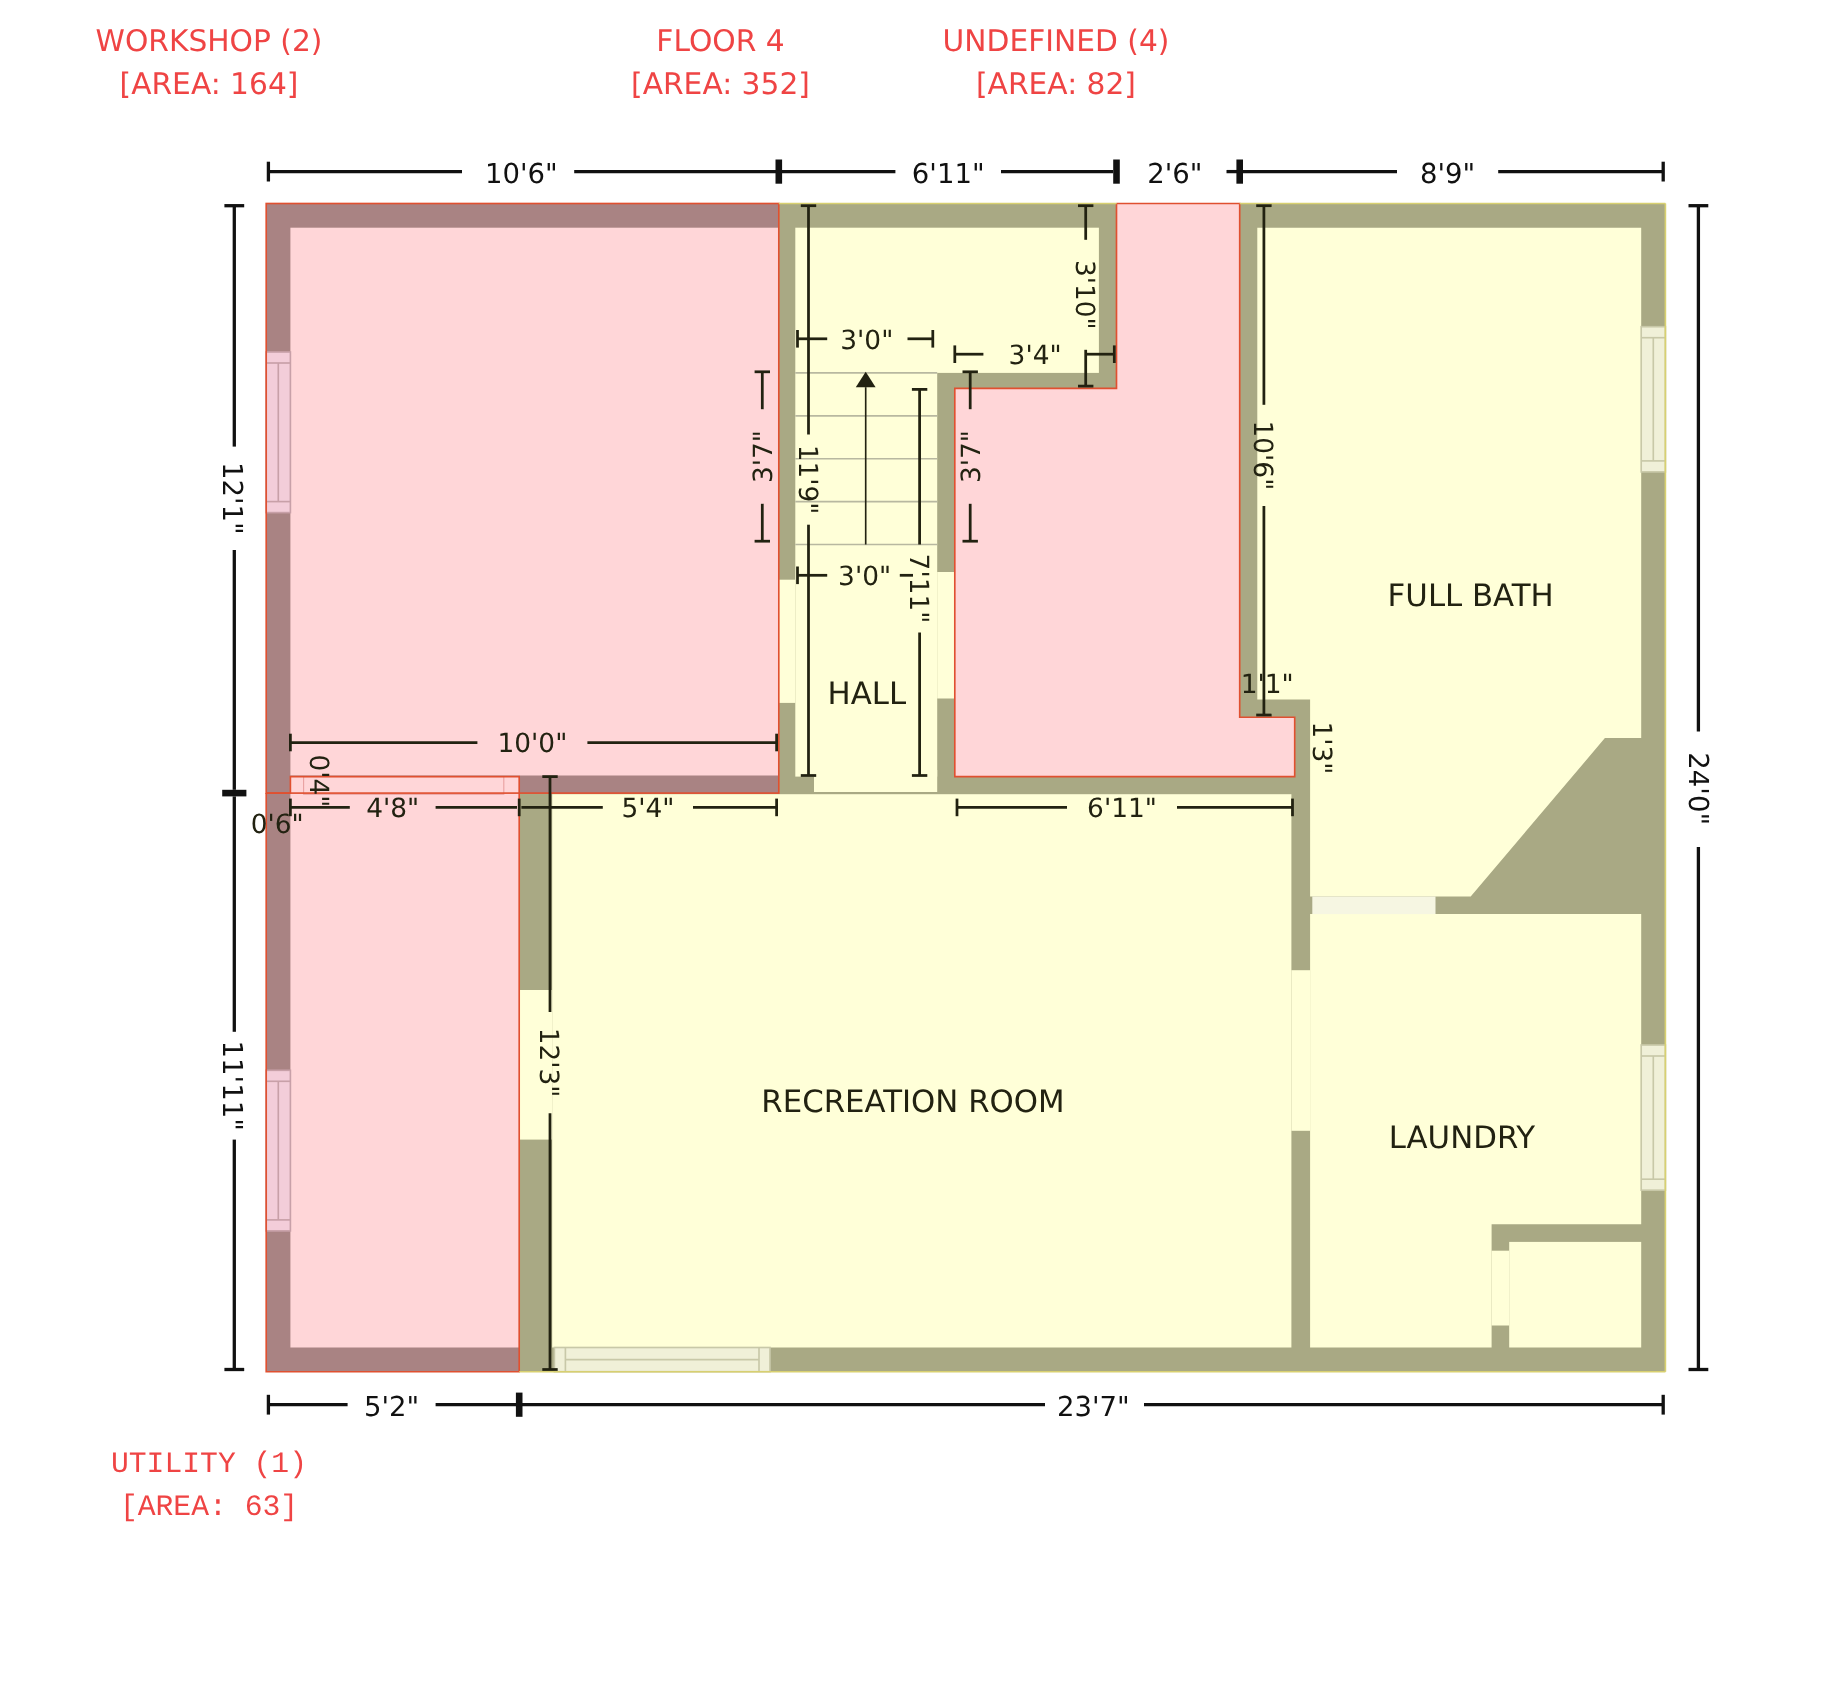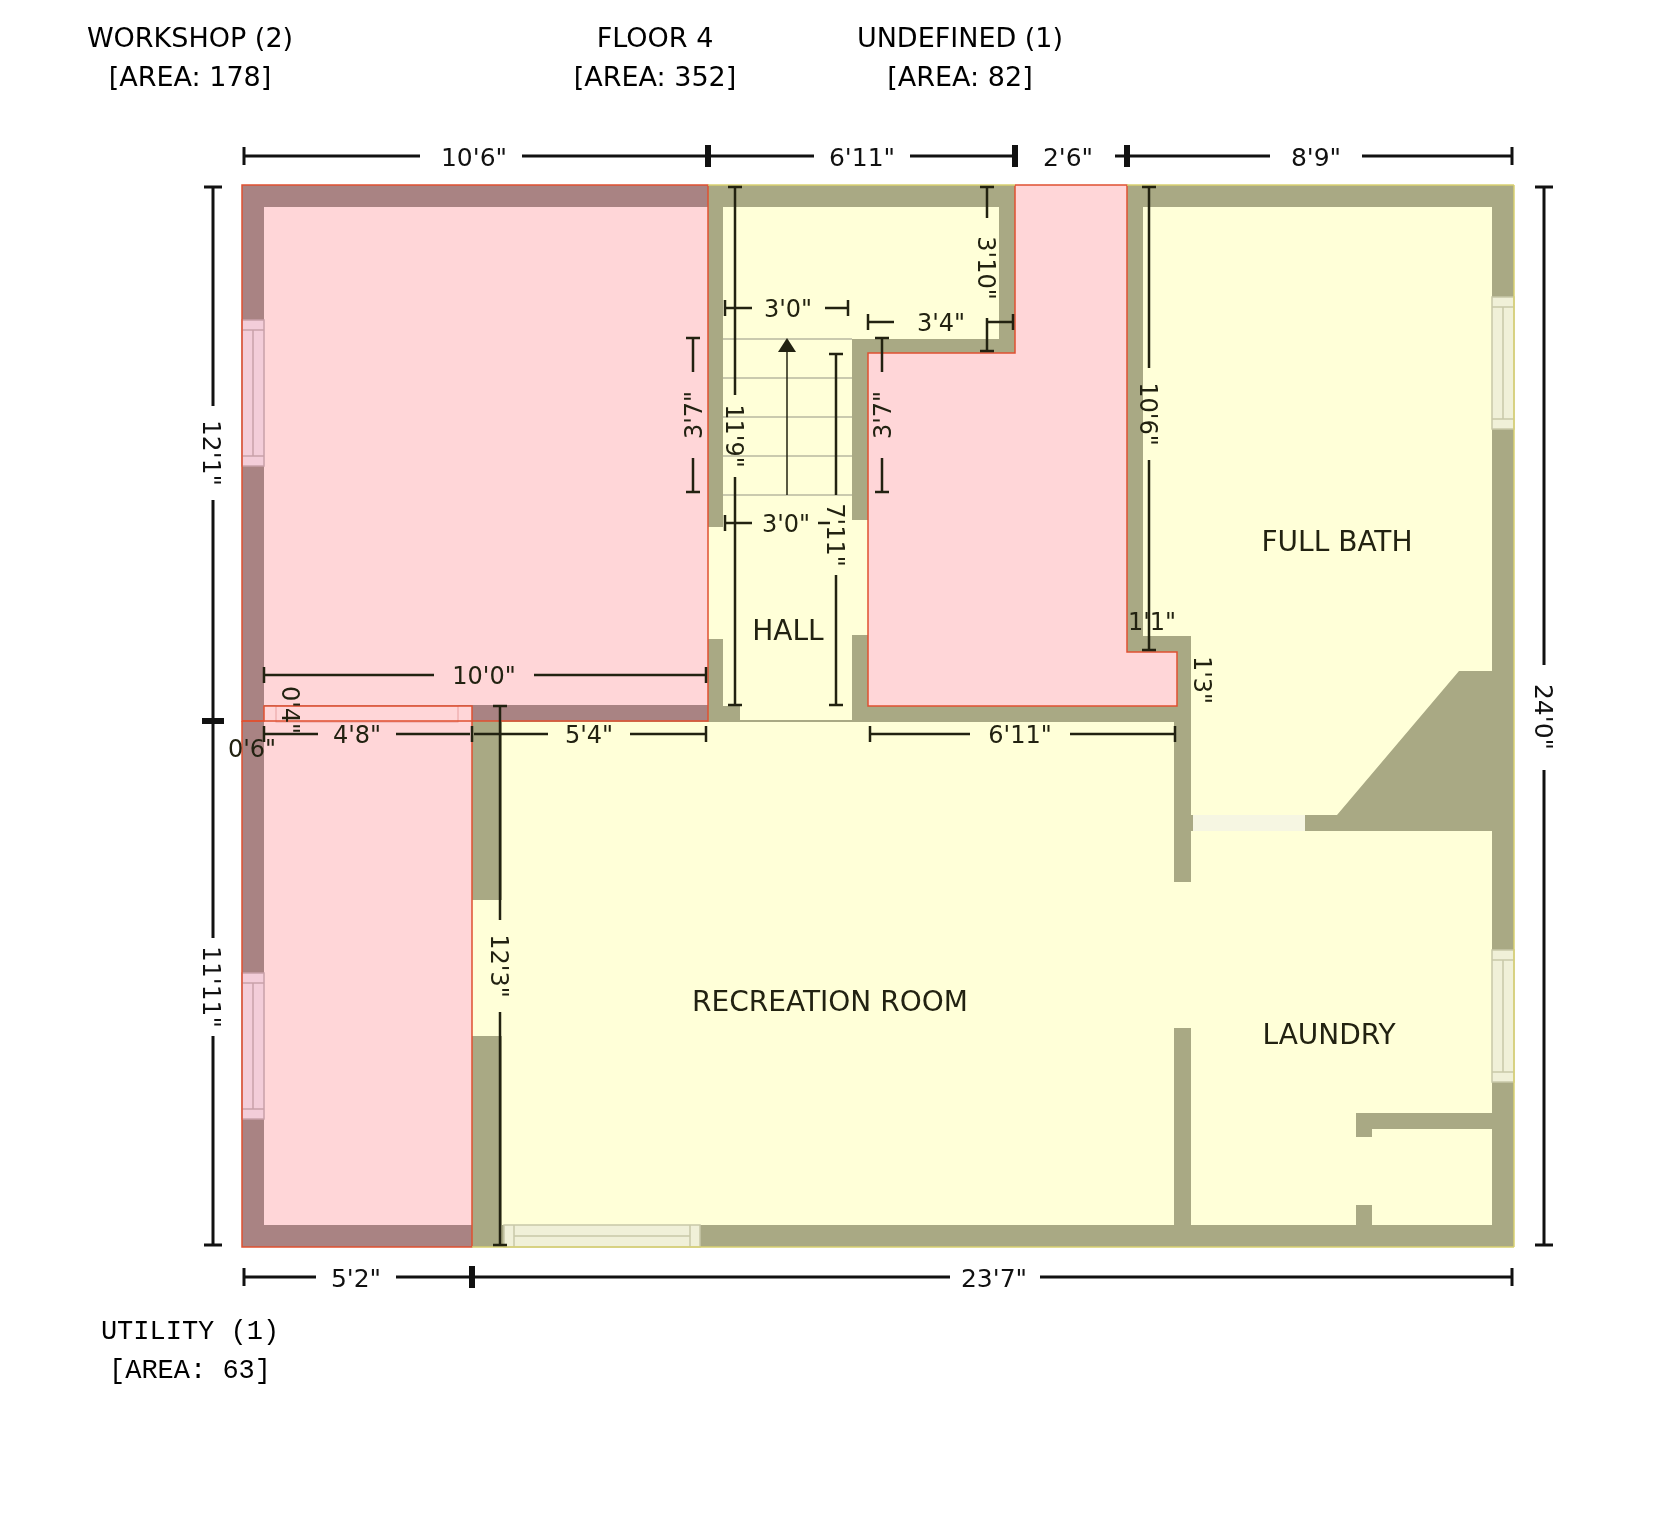--- a/index.html
+++ b/index.html
@@ -1,36 +1,36 @@
 <!DOCTYPE html>
 <html><head>
 <meta charset="utf-8">
 <style>
   html,body{margin:0;padding:0;background:#ffffff;}
   body{width:1658px;height:1536px;position:relative;overflow:hidden;font-family:"DejaVu Sans","Liberation Sans",sans-serif;color:#1a1a0a;}
-  .label{position:absolute;text-align:center;font-size:27px;line-height:39px;color:#000000;}
+  .label{position:absolute;text-align:center;font-size:27px;line-height:39px;color:#ef4444;}
   .label span{display:block;white-space:nowrap;}
   svg{position:absolute;left:0;top:0;}
   .dimtxt{font-family:"DejaVu Sans",sans-serif;font-size:25px;fill:#111;}
   .dimtxt-in{font-family:"DejaVu Sans",sans-serif;font-size:24px;fill:#222211;}
   .roomtxt{font-family:"DejaVu Sans",sans-serif;font-size:28px;fill:#222211;}
 </style>
 </head>
 <body>
 
 <div class="label" style="left:40px;top:18px;width:300px;">
   <span>WORKSHOP (2)</span>
-  <span>[AREA: 178]</span>
+  <span>[AREA: 164]</span>
 </div>
 <div class="label" style="left:505px;top:18px;width:300px;">
   <span>FLOOR 4</span>
   <span>[AREA: 352]</span>
 </div>
 <div class="label" style="left:810px;top:18px;width:300px;">
-  <span>UNDEFINED (1)</span>
+  <span>UNDEFINED (4)</span>
   <span>[AREA: 82]</span>
 </div>
 <div class="label" style="left:40px;top:1313px;width:300px;font-family:Liberation Mono, monospace;">
   <span>UTILITY (1)</span>
   <span>[AREA: 63]</span>
 </div>
 
 <svg width="1658" height="1536" viewBox="0 0 1658 1536">
 
   <rect x="470" y="185" width="1044" height="1062" fill="#a9a984"></rect>

